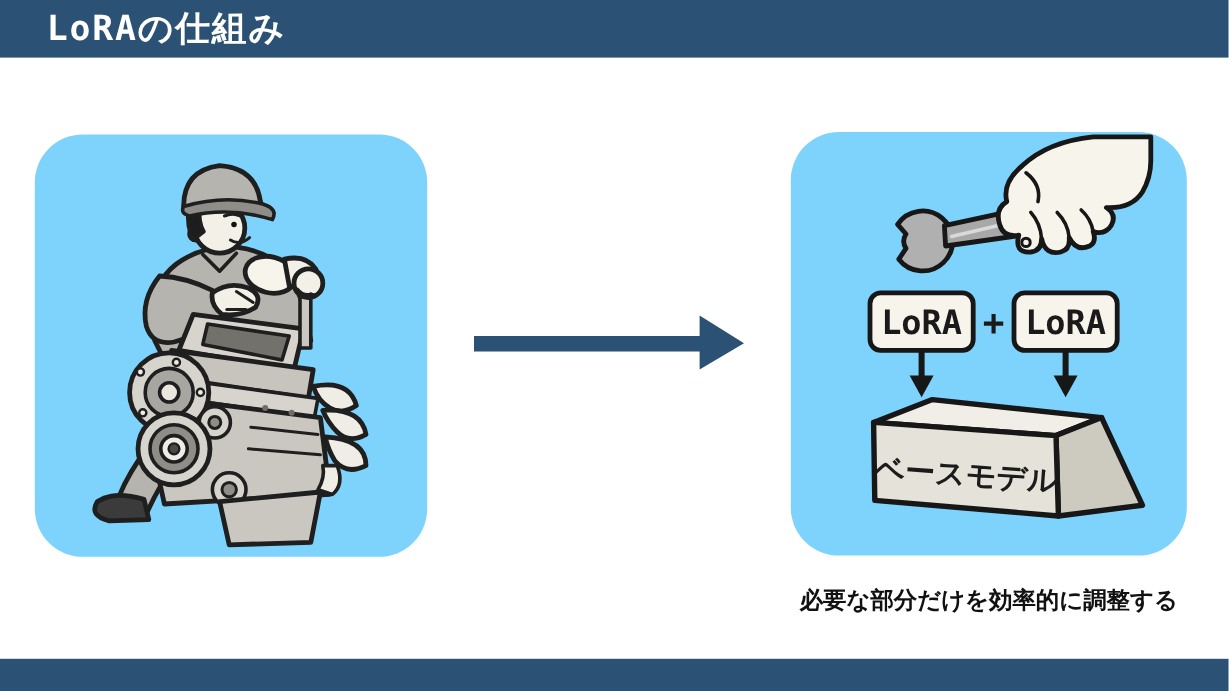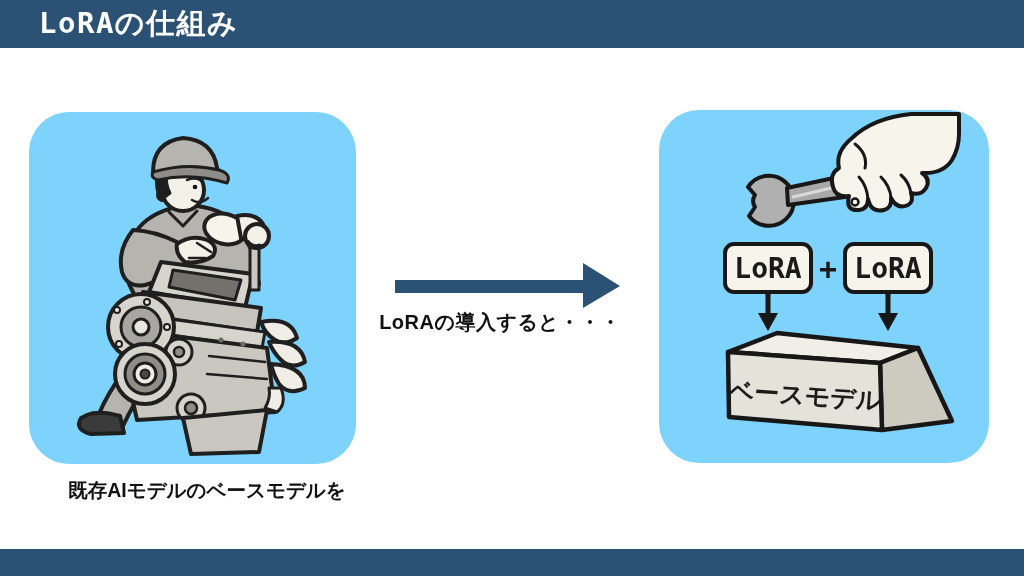--- a/index.html
+++ b/index.html
@@ -123,21 +123,20 @@
         <path d="M160 146 L176 146" fill="none" stroke-width="2.5"></path>
       </g>
     </svg>
   </div>
 
   <div class="arrow-wrap">
     <svg width="240" height="56" viewBox="0 0 240 56">
       <polygon points="5,22 193,22 193,5 230,28 193,50 193,35 5,35" fill="#2b5174"></polygon>
     </svg>
   </div>
-  <div class="arrow-label">LoRAの導入すると・・・</div>
 
   <div class="panel panel-right">
     <svg width="330" height="353" viewBox="0 0 330 353">
       <g stroke="#171717" stroke-width="4" stroke-linejoin="round" stroke-linecap="round">
 
         <path d="M89 77 A25 25 0 1 1 90 106 L96 97 A11 11 0 0 1 96 85 Z" fill="#b0b0b0"></path>
 
         <path d="M128 78 L212 60 L207 84 L129 95 Z" fill="#a8a8a8"></path>
         <path d="M134 87 L202 71" fill="none" stroke="#d9d9d9" stroke-width="3"></path>
 
@@ -167,18 +166,18 @@
       </g>
 
       <text x="109" y="168" font-size="28" text-anchor="middle" fill="#1a1a1a">LoRA</text>
       <text x="169" y="169" font-size="30" text-anchor="middle" fill="#1a1a1a">+</text>
       <text x="229" y="168" font-size="28" text-anchor="middle" fill="#1a1a1a">LoRA</text>
       <text x="146" y="294" font-size="25" text-anchor="middle" fill="#1b1b1b" transform="rotate(4 146 288)">ベースモデル</text>
     </svg>
   </div>
 
   <div class="caption caption-left">
-    <div>既存AIモデルのベースモデルを</div>
   </div>
+  <div class="caption caption-right">必要な部分だけを効率的に調整する</div>
 
   <div class="footer-bar"></div>
 
 </div>
 
 </body></html>

